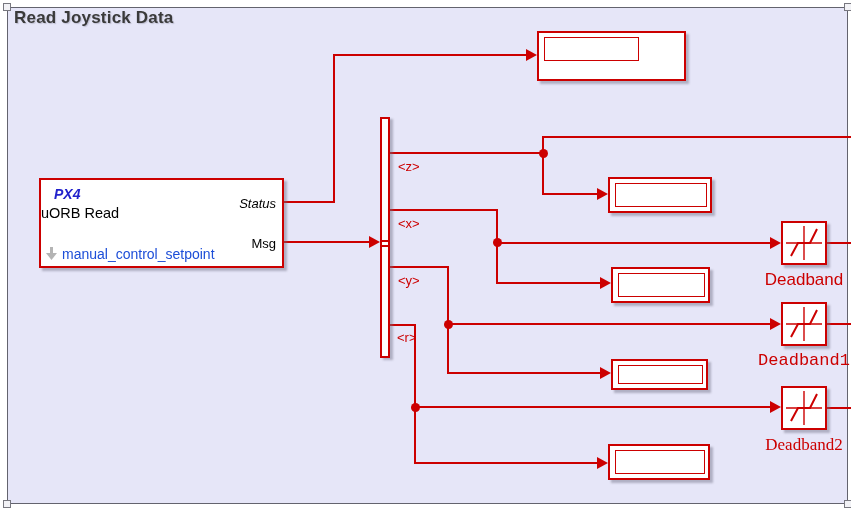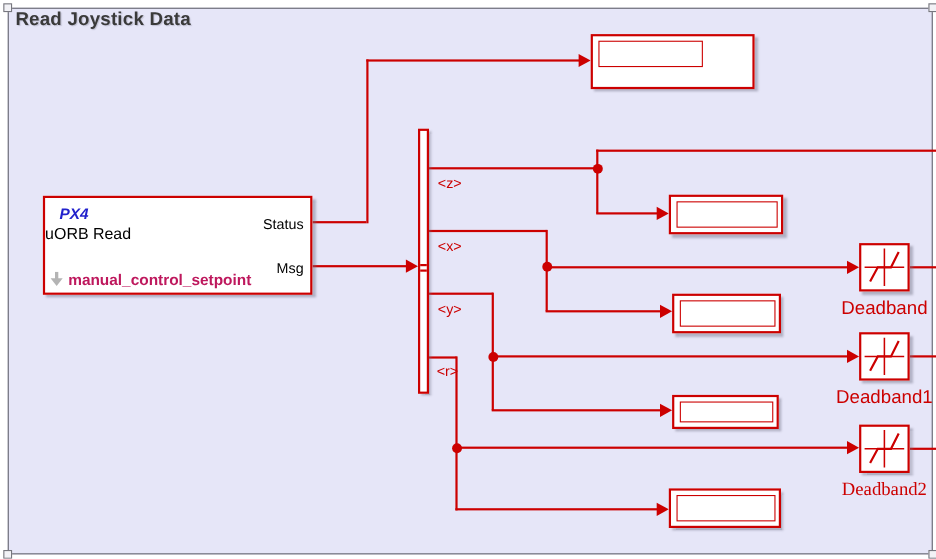--- a/index.html
+++ b/index.html
@@ -22,21 +22,21 @@
   .wh{position:absolute;height:2px;background:var(--wire-red);}
   .wv{position:absolute;width:2px;background:var(--wire-red);}
   .dot{position:absolute;width:9px;height:9px;border-radius:50%;background:var(--wire-red);}
   .arr{position:absolute;width:0;height:0;border-top:6px solid transparent;border-bottom:6px solid transparent;border-left:11px solid var(--wire-red);}
   
   .blk{position:absolute;background:var(--block-bg);border:2px solid var(--wire-red);box-sizing:border-box;box-shadow:3px 3px 2px rgba(110,110,130,0.45);}
   .px4-brand{position:absolute;left:13px;top:6px;font-size:14px;font-weight:600;color:var(--brand-blue);font-style:italic;}
   .px4-name{position:absolute;left:0;right:0;top:25px;text-align:left;font-size:14.5px;color:#000;}
   .port-label{position:absolute;right:6px;font-size:13px;color:#000;}
   .topic-row{position:absolute;left:4px;bottom:4px;display:flex;align-items:center;gap:4px;}
-  .topic-text{font-size:14px;color:#be185d;font-weight:bold;}
+  .topic-text{font-size:14px;color:#1d4ed8;}
   .bus-bar{position:absolute;left:380px;top:117px;width:10px;height:241px;background:#fff;border:2px solid var(--wire-red);box-sizing:border-box;box-shadow:3px 2px 2px rgba(110,110,130,0.45);}
   .bus-mark{position:absolute;height:2px;background:var(--wire-red);left:382px;width:6px;}
   .sig-label{position:absolute;font-size:13px;color:var(--wire-red);}
   .display{position:absolute;background:#fff;border:2px solid var(--wire-red);box-sizing:border-box;box-shadow:3px 3px 2px rgba(110,110,130,0.45);}
   .display-value{position:absolute;left:5px;top:4px;border:1.5px solid var(--wire-red);box-sizing:border-box;background:#fff;font-size:12px;color:#000;}
   .deadband{position:absolute;width:46px;height:44px;background:#fff;border:2px solid var(--wire-red);box-sizing:border-box;box-shadow:3px 3px 2px rgba(110,110,130,0.45);}
   .deadband svg{display:block;width:100%;height:100%;}
   .blk-name{position:absolute;transform:translateX(-50%);font-size:17px;color:var(--wire-red);white-space:nowrap;}
 </style>
 </head>
@@ -94,21 +94,21 @@
   <div class="arr" style="left:770px;top:401px;"></div>
   <div class="arr" style="left:597px;top:457px;"></div>
 
   <div class="wh" style="left:827px;top:242px;width:24px;"></div>
   <div class="wh" style="left:827px;top:323px;width:24px;"></div>
   <div class="wh" style="left:827px;top:407px;width:24px;"></div>
 
   <div class="blk" style="left:39px;top:178px;width:245px;height:90px;">
     <div class="px4-brand">PX4</div>
     <div class="px4-name">uORB Read</div>
-    <div class="port-label" style="top:16px;">Status</div>
+    <div class="port-label" style="top:16px;font-style:italic;">Status</div>
     <div class="port-label" style="top:56px;">Msg</div>
     <div class="topic-row">
       <span style="display:inline-block;width:13px;height:14px;">
         <svg viewBox="0 0 13 14">
             <rect x="5" y="0" width="3" height="7" fill="#b4b4b4"></rect>
             <polygon points="1,6 12,6 6.5,13" fill="#b4b4b4"></polygon>
           </svg>
       </span>
       <span class="topic-text">manual_control_setpoint</span>
     </div>
@@ -152,21 +152,21 @@
 
   <div class="deadband" style="left:781px;top:302px;">
     <span>
       <svg viewBox="0 0 42 40">
           <line x1="21" y1="3" x2="21" y2="37" stroke="#cc0000" stroke-width="1.4"></line>
           <line x1="3" y1="20" x2="39" y2="20" stroke="#cc0000" stroke-width="1.4"></line>
           <path d="M8 33 L15 20 L27 20 L34 6" fill="none" stroke="#cc0000" stroke-width="2"></path>
         </svg>
     </span>
   </div>
-  <div class="blk-name" style="left:804px;top:351px;">Deadband1</div>
+  <div class="blk-name" style="left:804px;top:351px;font-family:Liberation Mono, monospace;">Deadband1</div>
 
   <div class="deadband" style="left:781px;top:386px;">
     <span>
       <svg viewBox="0 0 42 40">
           <line x1="21" y1="3" x2="21" y2="37" stroke="#cc0000" stroke-width="1.4"></line>
           <line x1="3" y1="20" x2="39" y2="20" stroke="#cc0000" stroke-width="1.4"></line>
           <path d="M8 33 L15 20 L27 20 L34 6" fill="none" stroke="#cc0000" stroke-width="2"></path>
         </svg>
     </span>
   </div>

